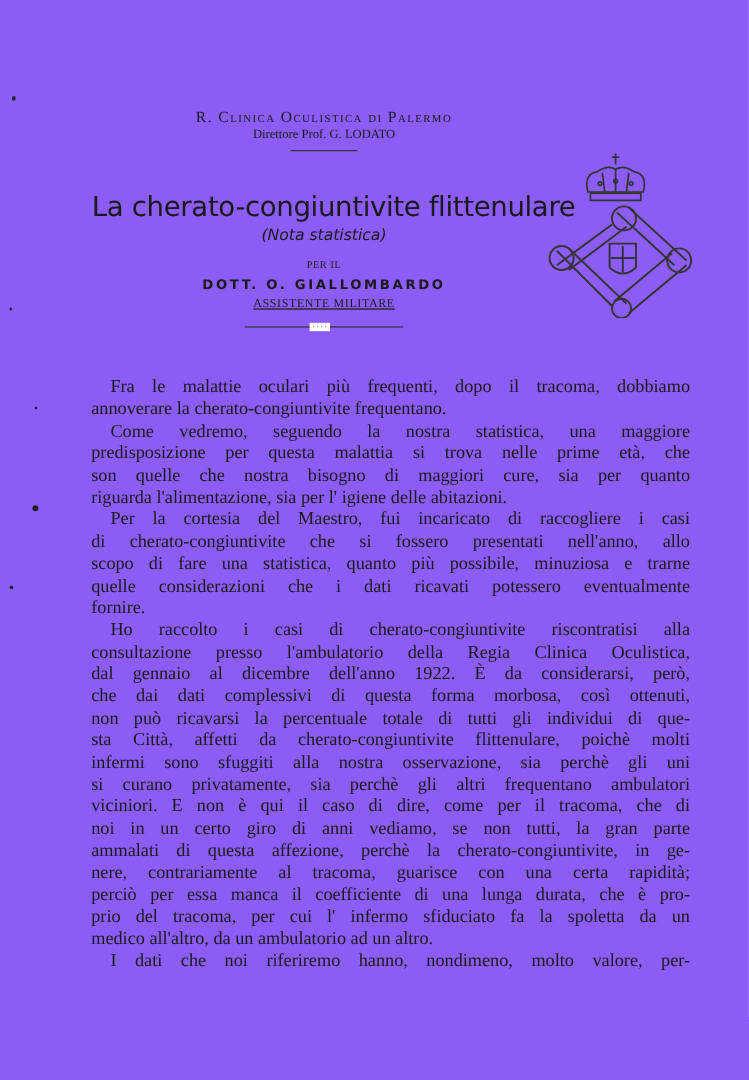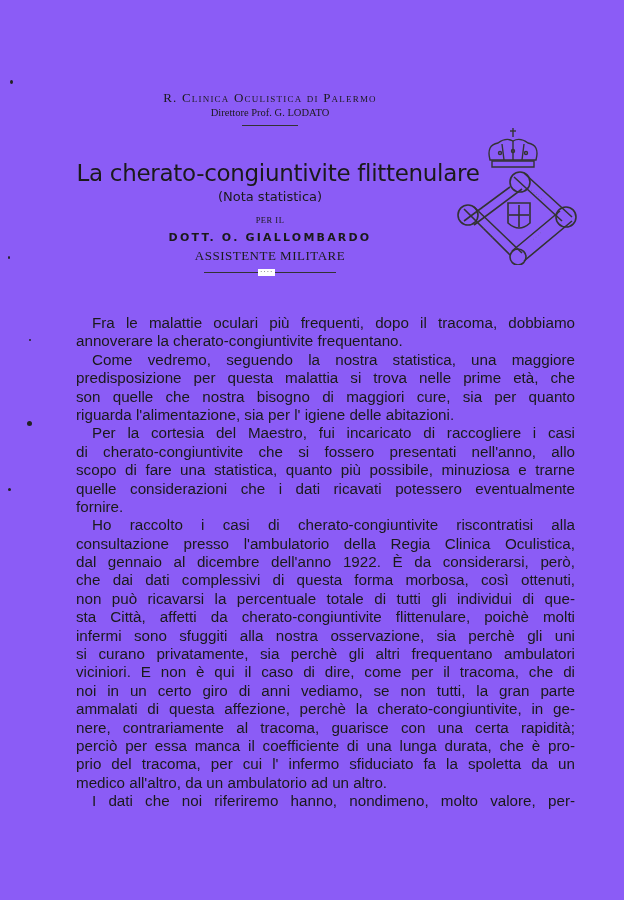--- a/index.html
+++ b/index.html
@@ -6,28 +6,28 @@
   body {
     width: 624px; height: 900px; background: #ffffff; position: relative; overflow: hidden;
     font-family: "Liberation Serif", serif; color: #1a1a1a;
   }
   .page { position: absolute; left: 0; top: 0; width: 624px; height: 900px; background: #8b5cf6; }
   .center { position: absolute; text-align: center; white-space: nowrap; }
   .inst { left: 80px; width: 380px; top: 90px; font-size: 13px; letter-spacing: 1.2px; font-variant: small-caps; }
   .director { left: 80px; width: 380px; top: 107px; font-size: 10.5px; }
   .rule1 { position: absolute; left: 242px; top: 125px; width: 56px; height: 1px; background: #333; }
   .title { left: 68px; width: 420px; top: 160px; font-size: 23px; font-family: "DejaVu Sans", sans-serif; font-weight: normal; letter-spacing: -0.3px; }
-  .subtitle { left: 60px; width: 420px; top: 189px; font-size: 13px; font-family: "DejaVu Sans", sans-serif; }
+  .subtitle { left: 60px; width: 420px; top: 189px; font-size: 13px; font-family: "DejaVu Sans", sans-serif; font-style: italic; }
   .per { left: 60px; width: 420px; top: 215px; font-size: 8.5px; letter-spacing: 0.5px; }
   .author { left: 60px; width: 420px; top: 231px; font-size: 11px; font-family: "DejaVu Sans", sans-serif; font-weight: bold; letter-spacing: 2.2px; }
-  .role { left: 60px; width: 420px; top: 248px; font-size: 13px; letter-spacing: 0.5px; }
+  .role { left: 60px; width: 420px; top: 248px; font-size: 10px; letter-spacing: 0.5px; text-decoration: underline; }
   .rule2 { position: absolute; left: 204px; top: 272px; width: 132px; height: 1px; background: #333; }
   .rule2 .dots { position: absolute; left: 54px; top: -3px; font-size: 7px; letter-spacing: 1px; background: #fefefe; padding: 0 2px; line-height: 7px; }
   .emblem { position: absolute; left: 450px; top: 125px; width: 140px; height: 140px; }
-  .body-text { position: absolute; left: 76px; top: 314px; width: 499px; font-size: 15.2px; line-height: 18.4px; font-family: Liberation Sans, sans-serif; }
+  .body-text { position: absolute; left: 76px; top: 314px; width: 499px; font-size: 15.2px; line-height: 18.4px; font-family: Liberation Serif, serif; }
   .line { white-space: nowrap; display: block; text-align: justify; text-align-last: justify; height: 18.4px; }
   .line.indent { padding-left: 16px; }
   .line.last { text-align-last: left; }
   .speck { position: absolute; background: #222; border-radius: 50%; }
 </style>
 </head>
 <body>
 
 <div class="page">
 

